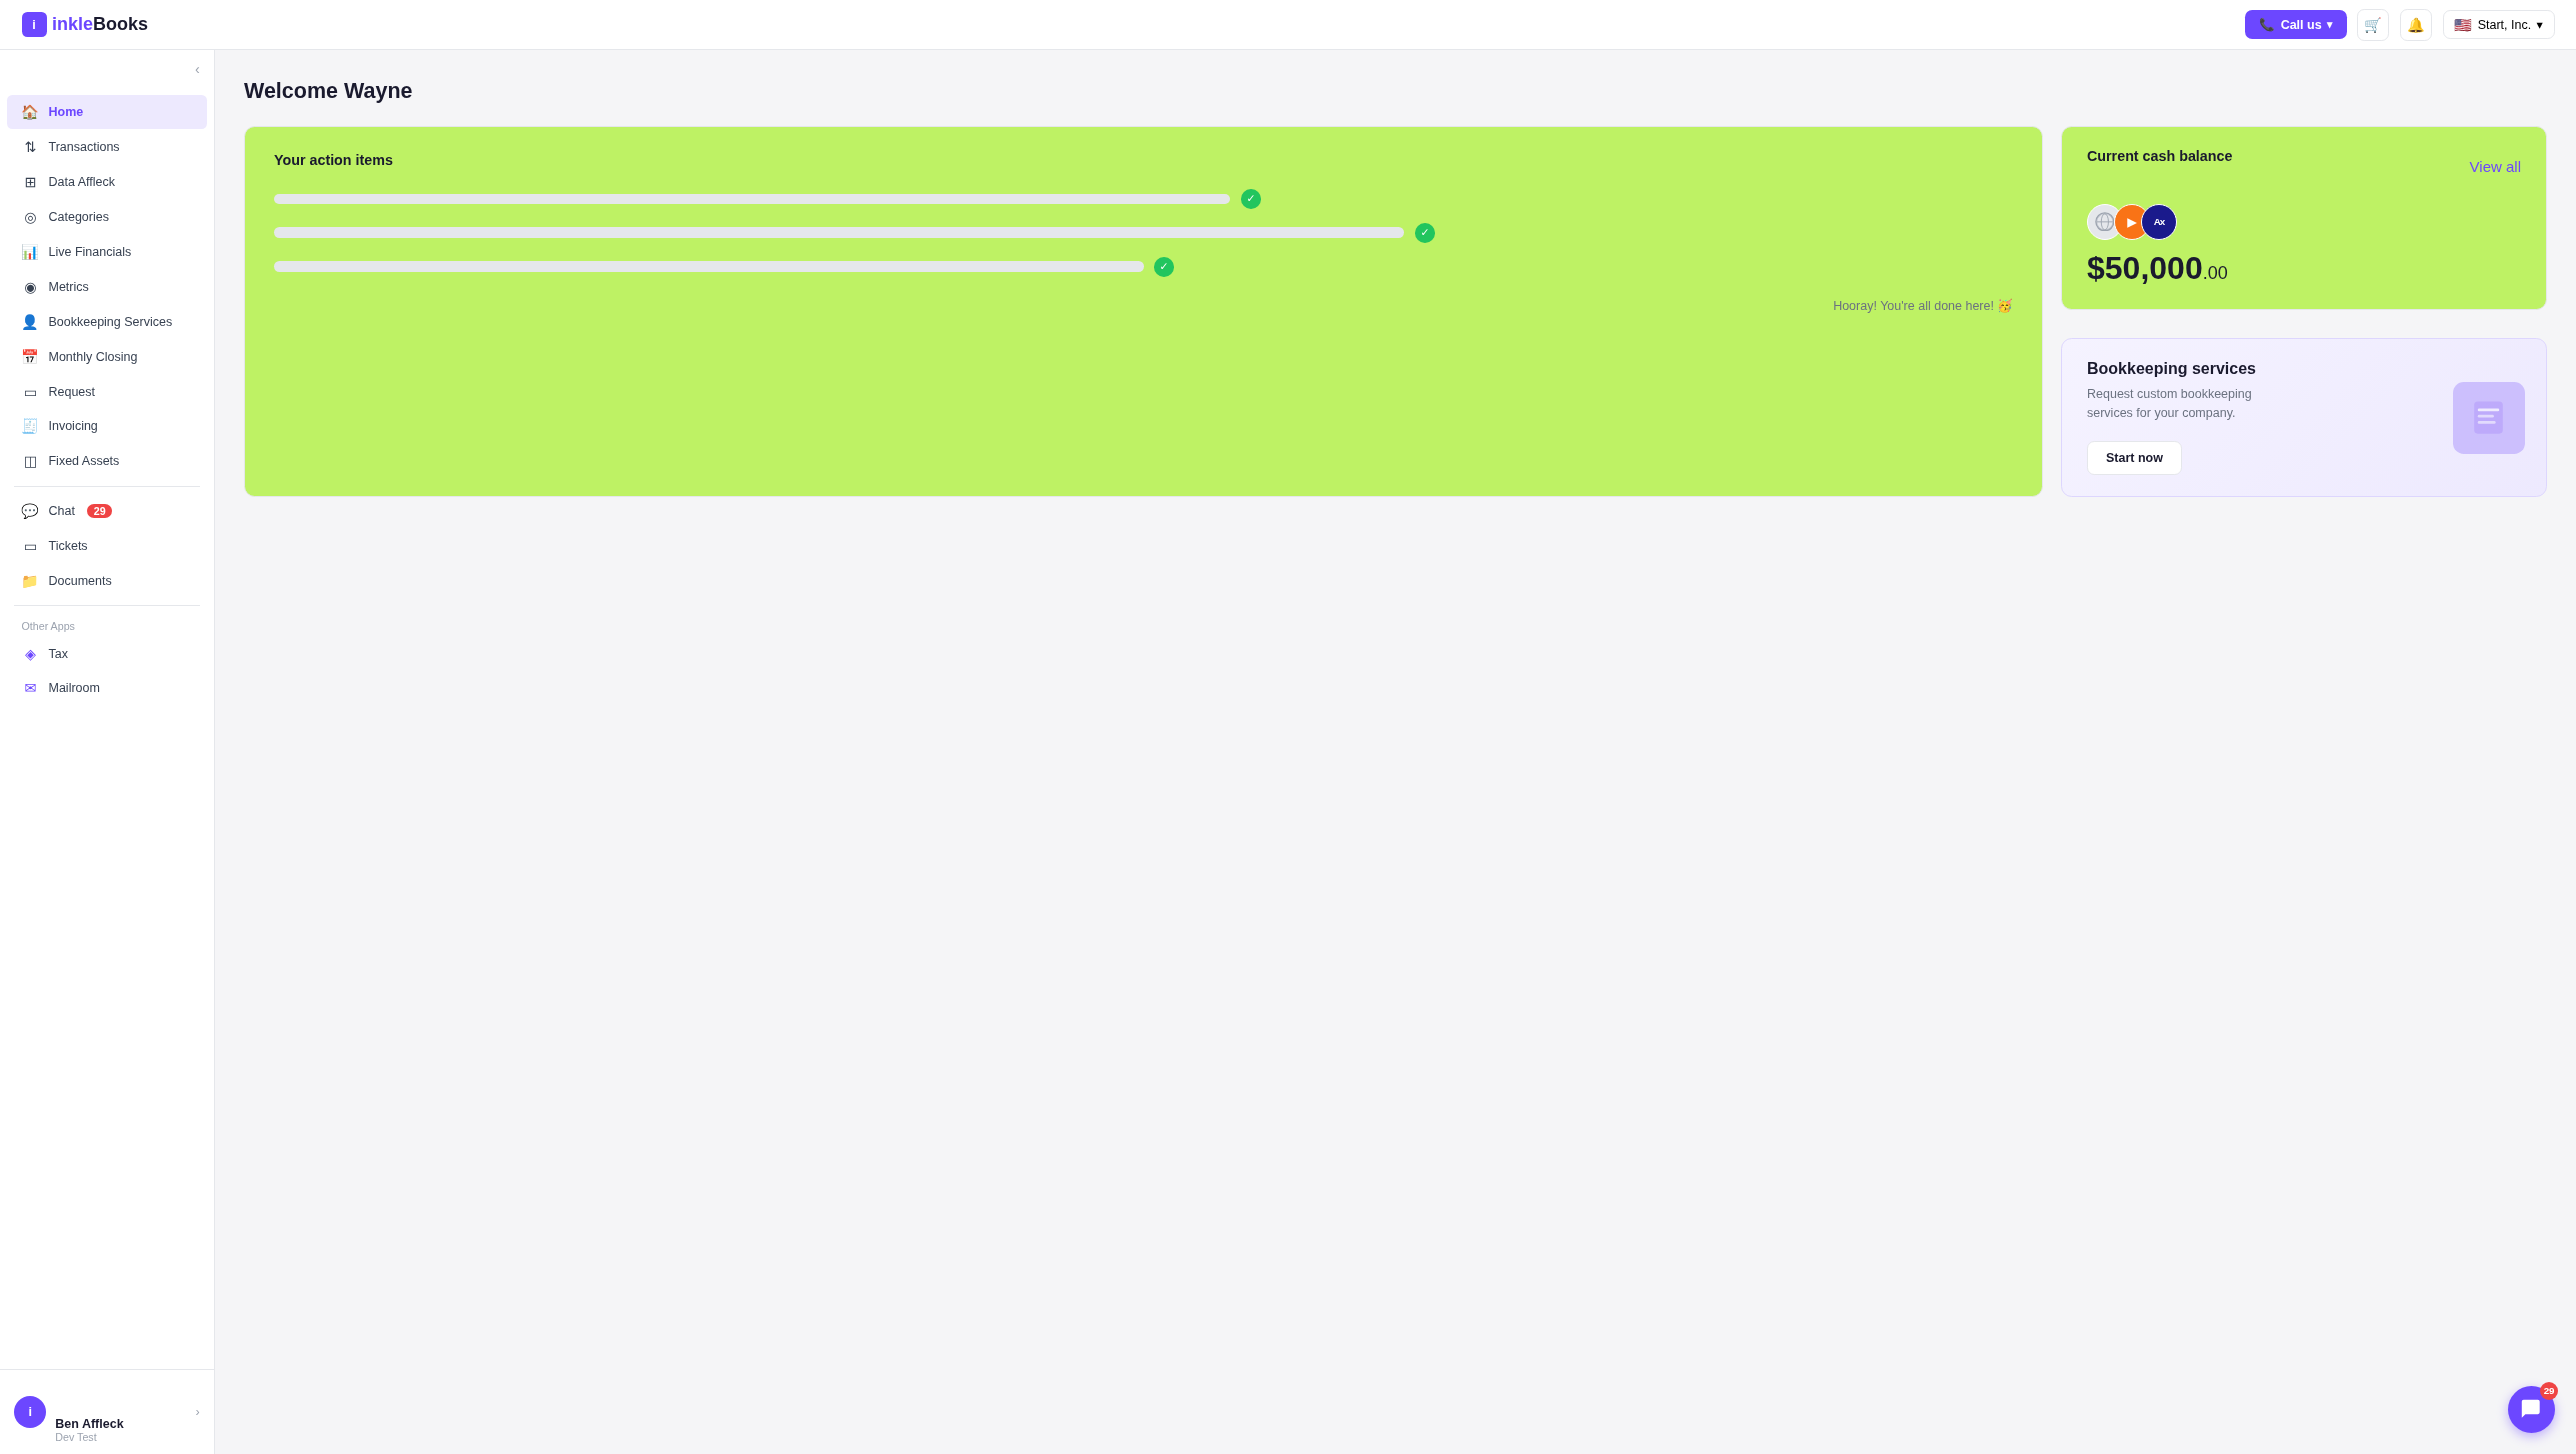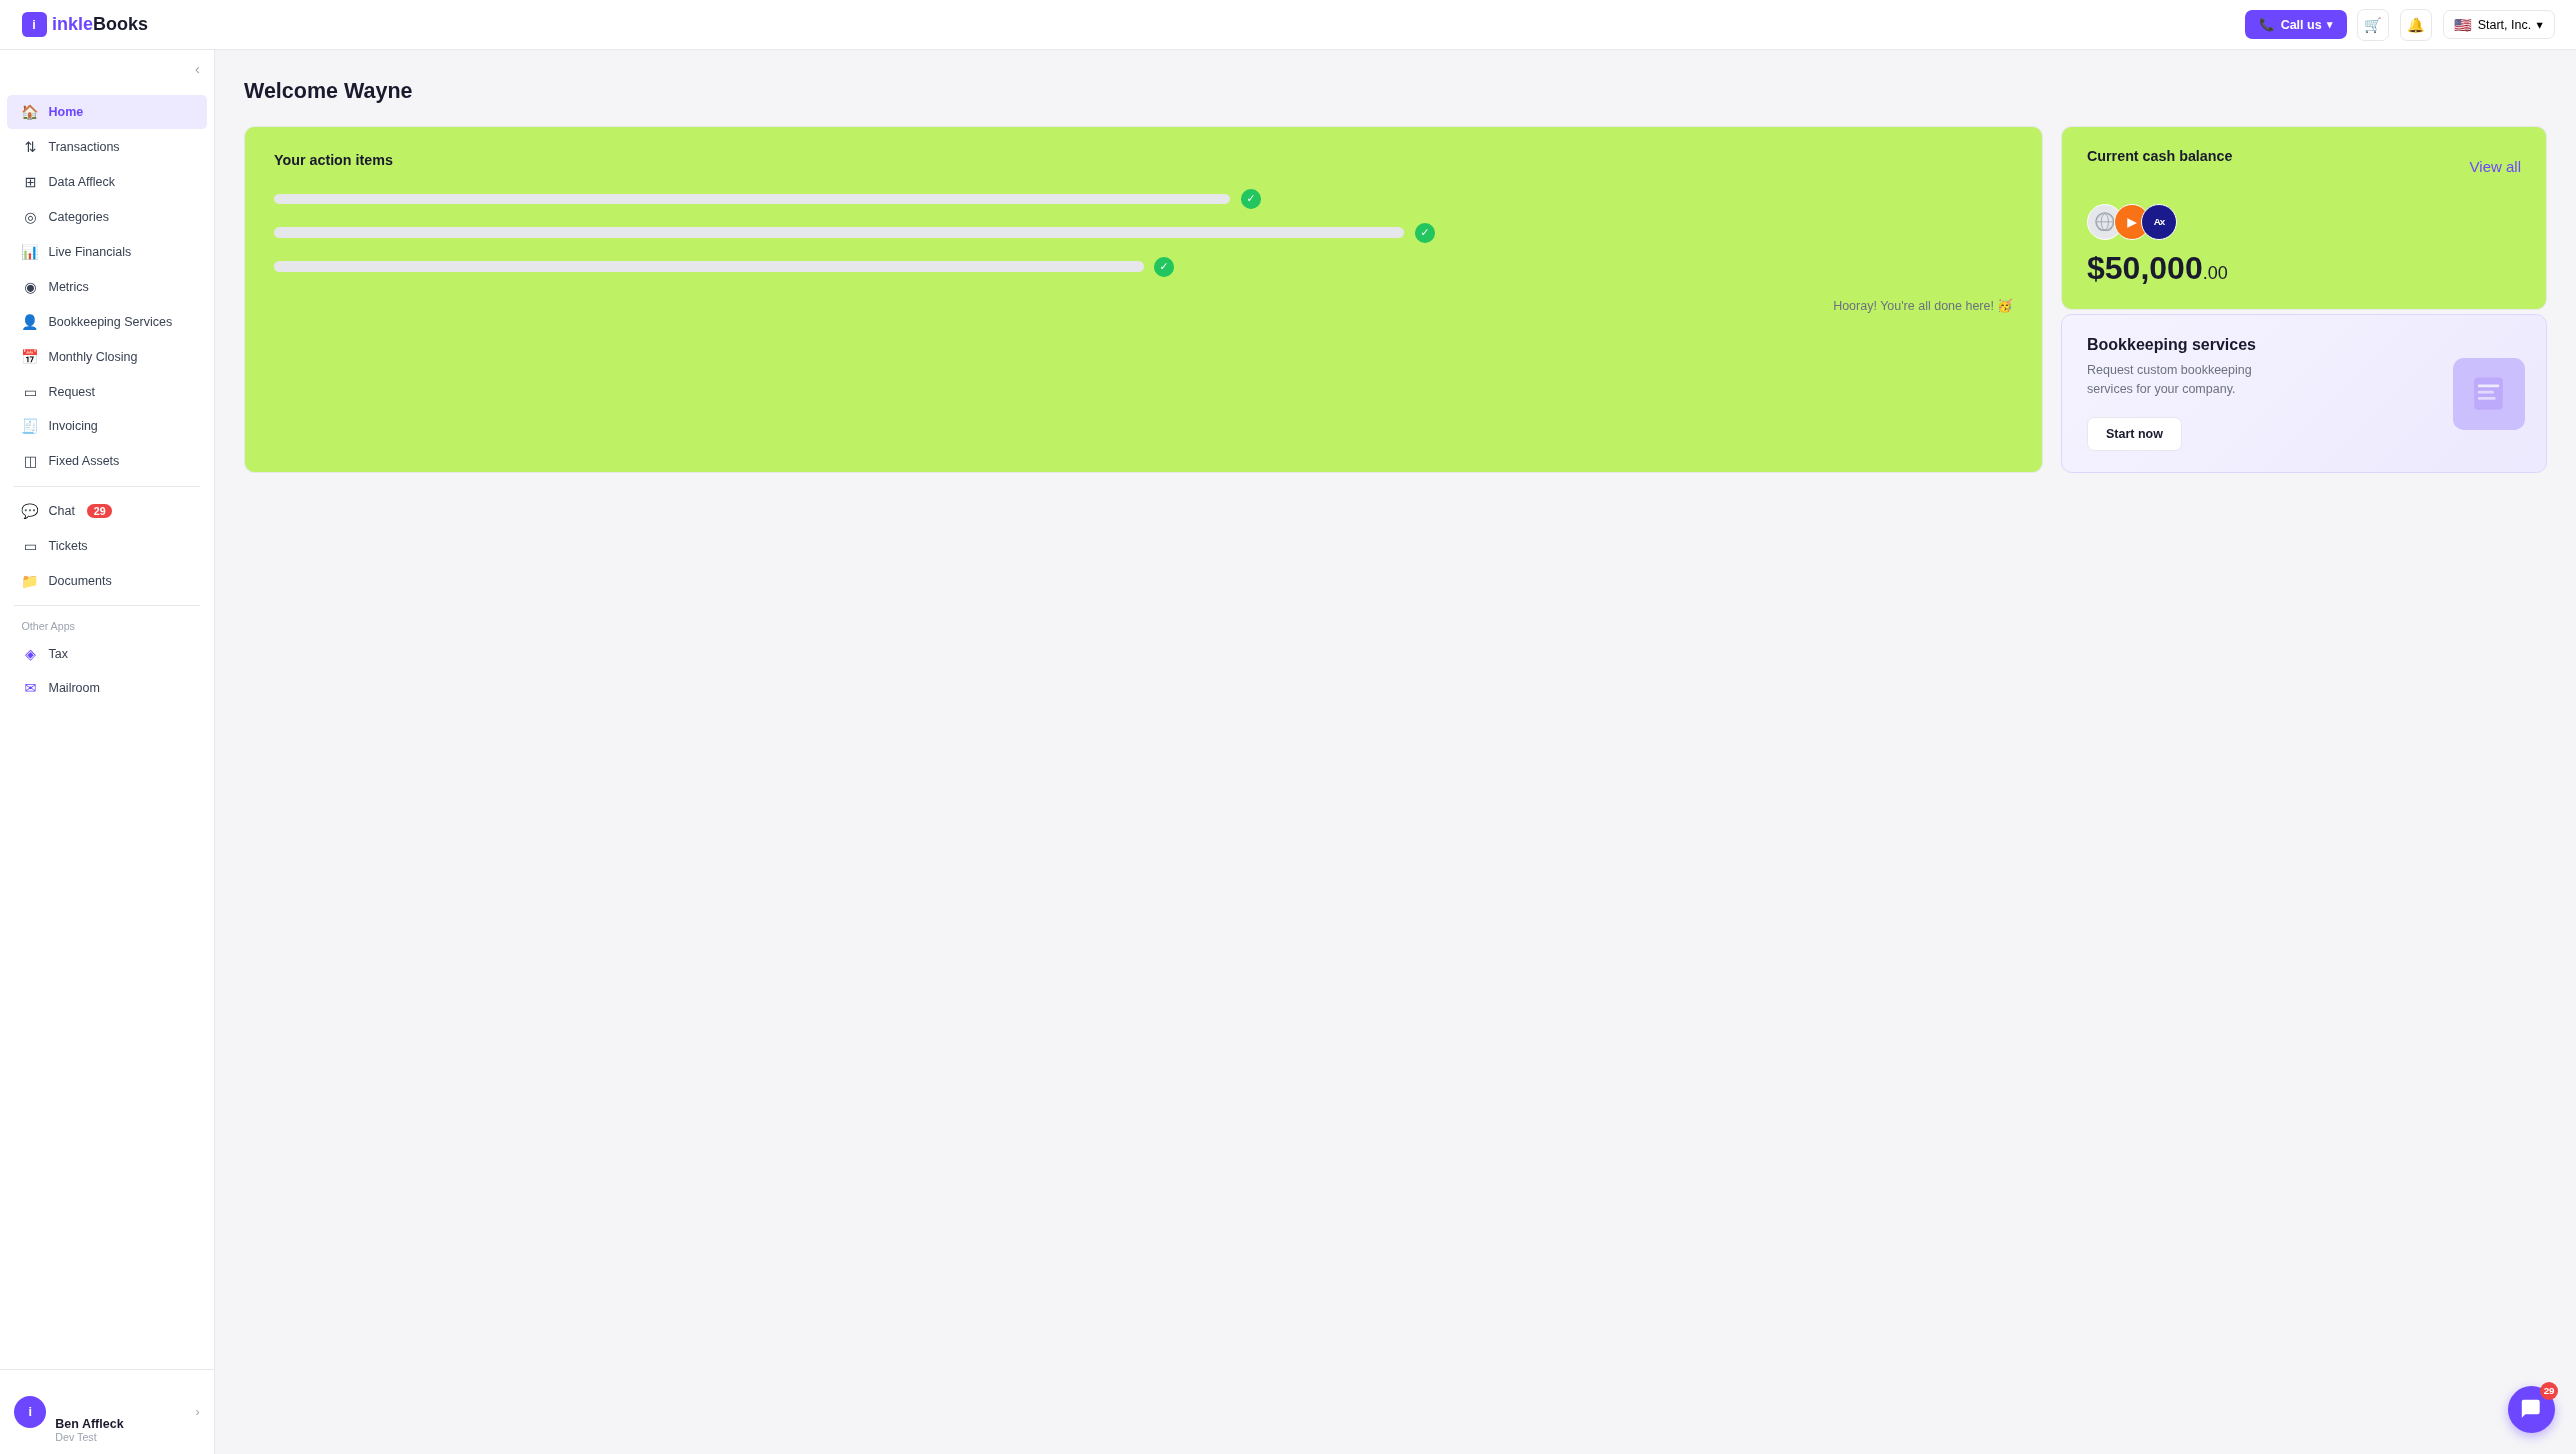--- a/index.html
+++ b/index.html
@@ -49,21 +49,21 @@
     
     .action-card { flex: 1; padding: 25px 29px; }
     .card-title { font-size: 14.3px; font-weight: 600; color: #1a1a2e; margin-bottom: 21.5px; }
     .action-items-list { display: flex; flex-direction: column; gap: 14.3px; margin-bottom: 21.5px; }
     .action-item { display: flex; align-items: center; gap: 10.7px; }
     .action-item-line { height: 10.7px; border-radius: 5.4px; background: #e5e7eb; flex: 1; }
     .check-icon { width: 19.7px; height: 19.7px; background: #22c55e; border-radius: 50%; display: flex; align-items: center; justify-content: center; color: #fff; font-size: 10.7px; flex-shrink: 0; }
     .done-message { text-align: right; font-size: 12.5px; color: #6b7280; margin-top: 7.2px; }
 
     
-    .right-col { width: 486px; display: flex; flex-direction: column; gap: 4px; flex-shrink: 0; }
+    .right-col { width: 486px; display: flex; flex-direction: column; gap: 28px; flex-shrink: 0; }
 
     
     .cash-card { padding: 21.5px 25px; }
     .cash-card-header { display: flex; align-items: center; justify-content: space-between; margin-bottom: 18px; }
     .view-all-link { color: #6c47ff; font-size: 15px; font-weight: 500; cursor: pointer; text-decoration: none; }
     .account-icons { display: flex; align-items: center; margin-bottom: 10.7px; }
     .account-icon { width: 36px; height: 36px; border-radius: 50%; border: 1.8px solid #fff; margin-left: -9px; display: flex; align-items: center; justify-content: center; font-size: 14.3px; }
     .account-icon:first-child { margin-left: 0; }
     .acct-1 { background: #e5e7eb; }
     .acct-2 { background: #f97316; }

